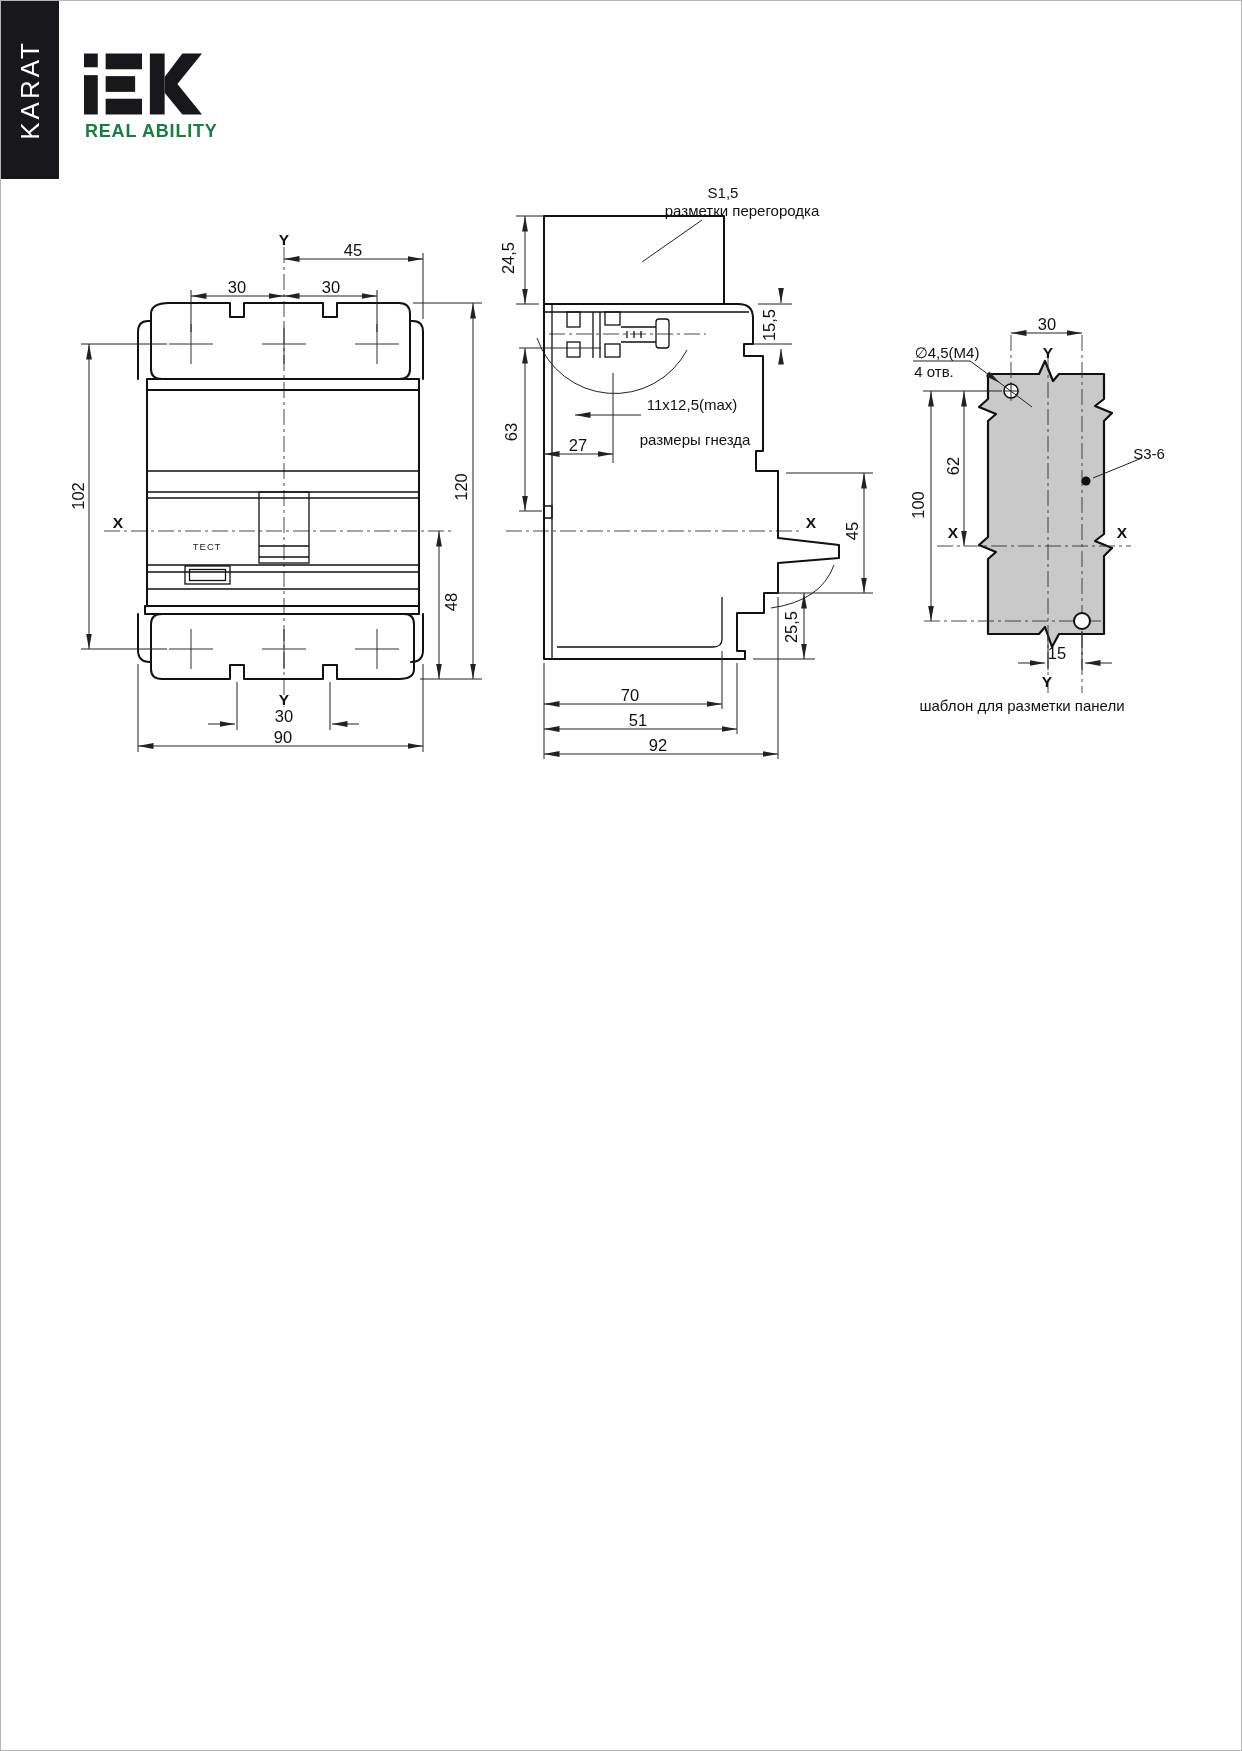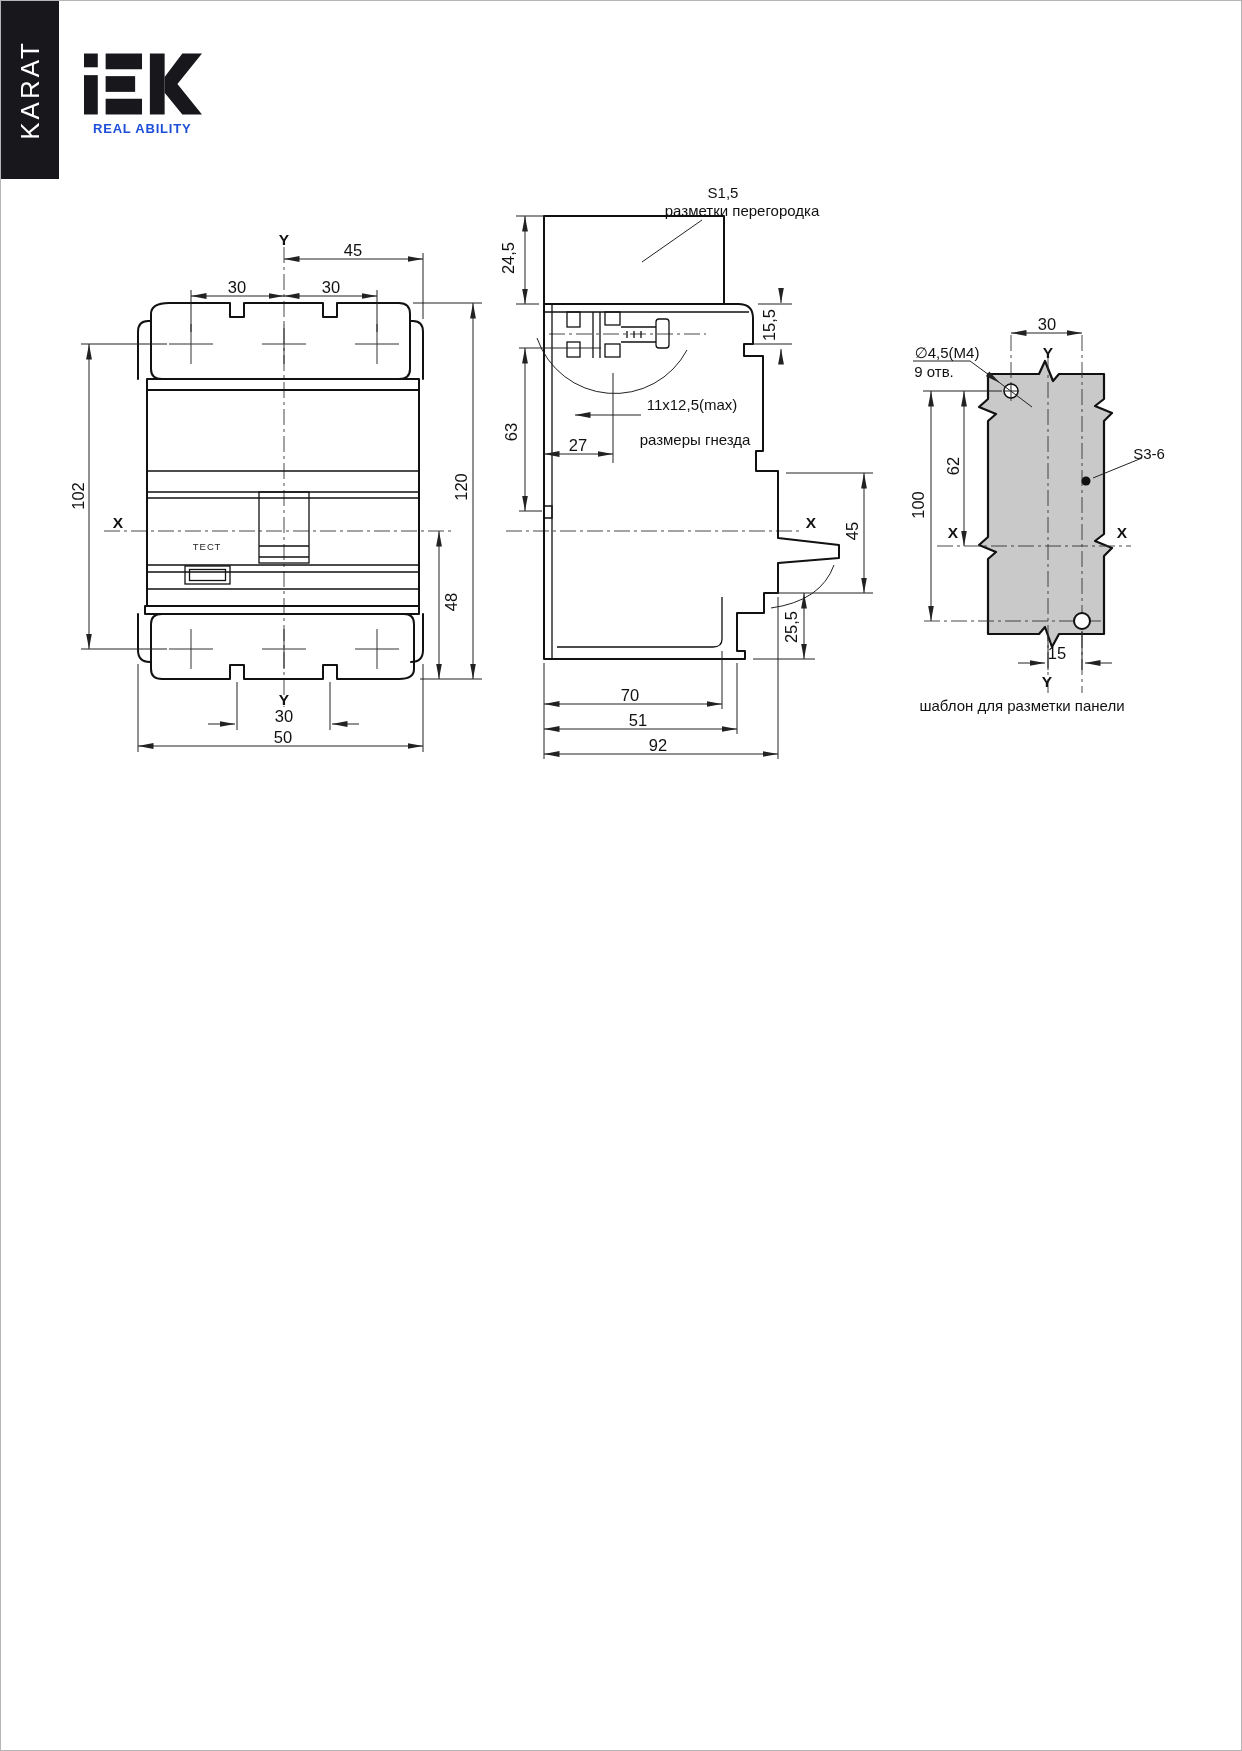--- a/index.html
+++ b/index.html
@@ -4,22 +4,22 @@
 <style>
   html,body{margin:0;padding:0;background:#e8e8e8;}
   .page{position:relative;width:1242px;height:1751px;background:#ffffff;
         border:1px solid #b5b5b5;box-sizing:border-box;overflow:hidden;
         font-family:"Liberation Sans",sans-serif;color:#111;}
   .karat-bar{position:absolute;left:0;top:0;width:58px;height:178px;background:#17171c;
              display:flex;align-items:center;justify-content:center;}
   .karat-bar span{color:#fff;font-size:26px;letter-spacing:3px;
                   writing-mode:vertical-rl;transform:rotate(180deg);}
   .logo{position:absolute;left:83px;top:52px;}
-  .tagline{position:absolute;left:92px;top:120px;font-size:13px;letter-spacing:0.8px;
-           color:#1d4ed8;font-weight:600;}
+  .tagline{position:absolute;left:84px;top:120px;font-size:18px;letter-spacing:0.8px;
+           color:#15803d;font-weight:600;}
   .draw-svg{position:absolute;left:0;top:0;width:1242px;height:1751px;}
   .lbl{position:absolute;font-size:16.5px;line-height:1;white-space:nowrap;color:#111;
        transform:translate(-50%,-50%);}
   .rot{transform:translate(-50%,-50%) rotate(-90deg);}
   .b{font-weight:bold;font-size:15.5px;}
   .ann{font-size:15px;}
   .sm{font-size:9.5px;letter-spacing:1px;color:#222;}
   .cap{font-size:15px;}
   .fig{transform:none;font-size:20.5px;}
   svg{display:block;}
@@ -174,41 +174,41 @@
   <span class="lbl" style="left:352px;top:249px">45</span>
   <span class="lbl" style="left:236px;top:286px">30</span>
   <span class="lbl" style="left:330px;top:286px">30</span>
   <span class="lbl rot" style="left:77px;top:495px">102</span>
   <span class="lbl b" style="left:117px;top:522px">X</span>
   <span class="lbl rot" style="left:460px;top:486px">120</span>
   <span class="lbl rot" style="left:450px;top:601px">48</span>
   <span class="lbl sm" style="left:206px;top:546px">ТЕСТ</span>
   <span class="lbl b" style="left:283px;top:699px">Y</span>
   <span class="lbl" style="left:283px;top:715px">30</span>
-  <span class="lbl" style="left:282px;top:736px">50</span>
+  <span class="lbl" style="left:282px;top:736px">90</span>
 
   <span class="lbl rot" style="left:507px;top:257px">24,5</span>
   <span class="lbl ann" style="left:722px;top:191px">S1,5</span>
   <span class="lbl ann" style="left:741px;top:209px">разметки перегородка</span>
   <span class="lbl rot" style="left:768px;top:324px">15,5</span>
   <span class="lbl rot" style="left:510px;top:431px">63</span>
   <span class="lbl" style="left:577px;top:444px">27</span>
   <span class="lbl ann" style="left:691px;top:403px">11x12,5(max)</span>
   <span class="lbl ann" style="left:694px;top:438px">размеры гнезда</span>
   <span class="lbl b" style="left:810px;top:522px">X</span>
   <span class="lbl rot" style="left:851px;top:530px">45</span>
   <span class="lbl rot" style="left:790px;top:626px">25,5</span>
   <span class="lbl" style="left:629px;top:694px">70</span>
   <span class="lbl" style="left:637px;top:719px">51</span>
   <span class="lbl" style="left:657px;top:744px">92</span>
 
   <span class="lbl" style="left:1046px;top:323px">30</span>
   <span class="lbl b" style="left:1047px;top:352px">Y</span>
   <span class="lbl ann" style="left:946px;top:351px">∅4,5(M4)</span>
-  <span class="lbl ann" style="left:933px;top:370px">9 отв.</span>
+  <span class="lbl ann" style="left:933px;top:370px">4 отв.</span>
   <span class="lbl rot" style="left:952px;top:465px">62</span>
   <span class="lbl rot" style="left:917px;top:504px">100</span>
   <span class="lbl b" style="left:952px;top:532px">X</span>
   <span class="lbl b" style="left:1121px;top:532px">X</span>
   <span class="lbl ann" style="left:1148px;top:452px">S3-6</span>
   <span class="lbl" style="left:1056px;top:652px">15</span>
   <span class="lbl b" style="left:1046px;top:681px">Y</span>
   <span class="lbl cap" style="left:1021px;top:704px">шаблон для разметки панели</span>
 
 

